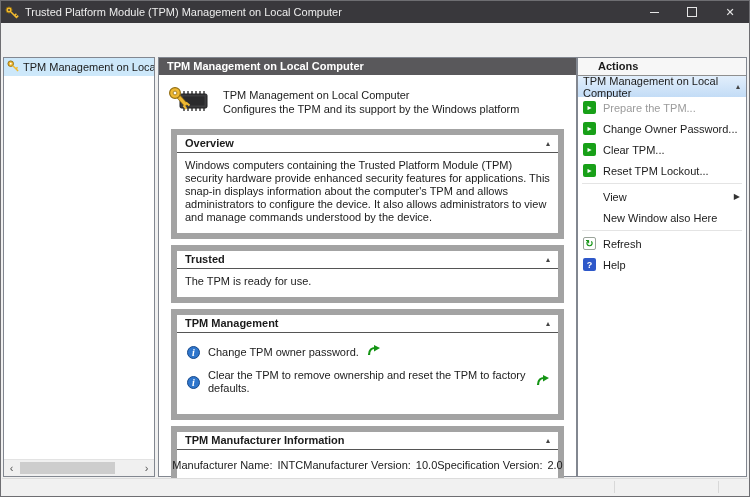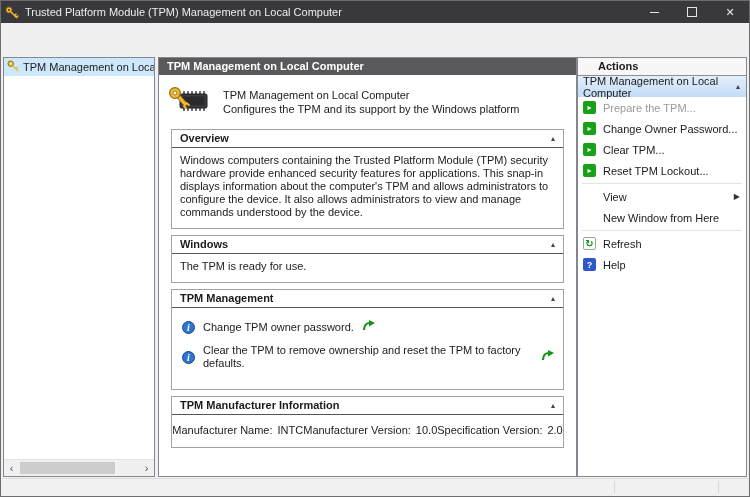--- a/index.html
+++ b/index.html
@@ -37,21 +37,21 @@
   .tree-item.selected{background:#cde8fa;}
   .tree-hscroll{position:absolute;left:0;right:0;bottom:0;height:16px;background:#f0f0f0;border-top:1px solid #e3e3e3;display:flex;align-items:center;}
   .scroll-arrow{width:15px;text-align:center;color:#555;font-size:11px;line-height:15px;}
   .scroll-thumb{width:95px;height:12px;background:#cdcdcd;margin-left:1px;}
 
   .main-panel{position:absolute;left:157px;top:0;bottom:2px;width:419px;background:#fff;border:1px solid #828790;box-sizing:border-box;display:flex;flex-direction:column;}
   .pane-header{height:17px;background:#59585b;color:#fff;font-weight:bold;line-height:17px;padding-left:8px;}
   .intro{display:flex;align-items:center;gap:12px;padding:11px 10px 9px 8px;}
   .intro-text div{line-height:14px;}
   .sections{padding:2px 12px 0 12px;display:flex;flex-direction:column;gap:6px;}
-  .section{border:1px solid #a3a3a3;background:#fff;}
+  .section{border:6px solid #a3a3a3;background:#fff;}
   .section-header{display:flex;justify-content:space-between;align-items:center;padding:2px 8px 3px 8px;font-weight:bold;border-bottom:1px solid #555;}
   .collapse{font-size:8px;color:#444;font-weight:normal;}
   .section-body{padding:6px 8px 9px 8px;line-height:13px;}
   .mgmt-row{display:flex;align-items:center;gap:8px;margin:6px 0 10px 2px;}
   .info-icon{width:13px;height:13px;border-radius:50%;background:#2f76cc;border:1px solid #17498b;color:#fff;font-family:"Liberation Serif",serif;font-style:italic;font-weight:bold;font-size:10px;display:flex;align-items:center;justify-content:center;box-sizing:border-box;flex:0 0 auto;}
   .warn-line{margin:12px 0 4px 25px;}
   .mfg-row{display:flex;justify-content:center;padding:9px 4px 10px 4px;}
   .mfg-field{white-space:nowrap;}
   .mfg-field .val{margin-left:5px;}
 
@@ -205,21 +205,21 @@
         <div class="section">
           <div class="section-header">
             <span>Overview</span>
             <span class="collapse">▴</span>
           </div>
           <div class="section-body">Windows computers containing the Trusted Platform Module (TPM) security hardware provide enhanced security features for applications. This snap-in displays information about the computer's TPM and allows administrators to configure the device. It also allows administrators to view and manage commands understood by the device.</div>
         </div>
 
         <div class="section">
           <div class="section-header">
-            <span>Windows</span>
+            <span>Trusted</span>
             <span class="collapse">▴</span>
           </div>
           <div class="section-body">The TPM is ready for use.</div>
         </div>
 
         <div class="section">
           <div class="section-header">
             <span>TPM Management</span>
             <span class="collapse">▴</span>
           </div>
@@ -295,21 +295,21 @@
 
       <div class="action-sep"></div>
 
       <div class="action-item">
         <span class="ico"></span>
         <span class="label">View</span>
         <span class="submenu-arrow">▶</span>
       </div>
       <div class="action-item">
         <span class="ico"></span>
-        <span class="label">New Window from Here</span>
+        <span class="label">New Window also Here</span>
       </div>
 
       <div class="action-sep"></div>
 
       <div class="action-item">
         <span class="ico ico-refresh">↻</span>
         <span class="label">Refresh</span>
       </div>
       <div class="action-item">
         <span class="ico ico-help">?</span>

